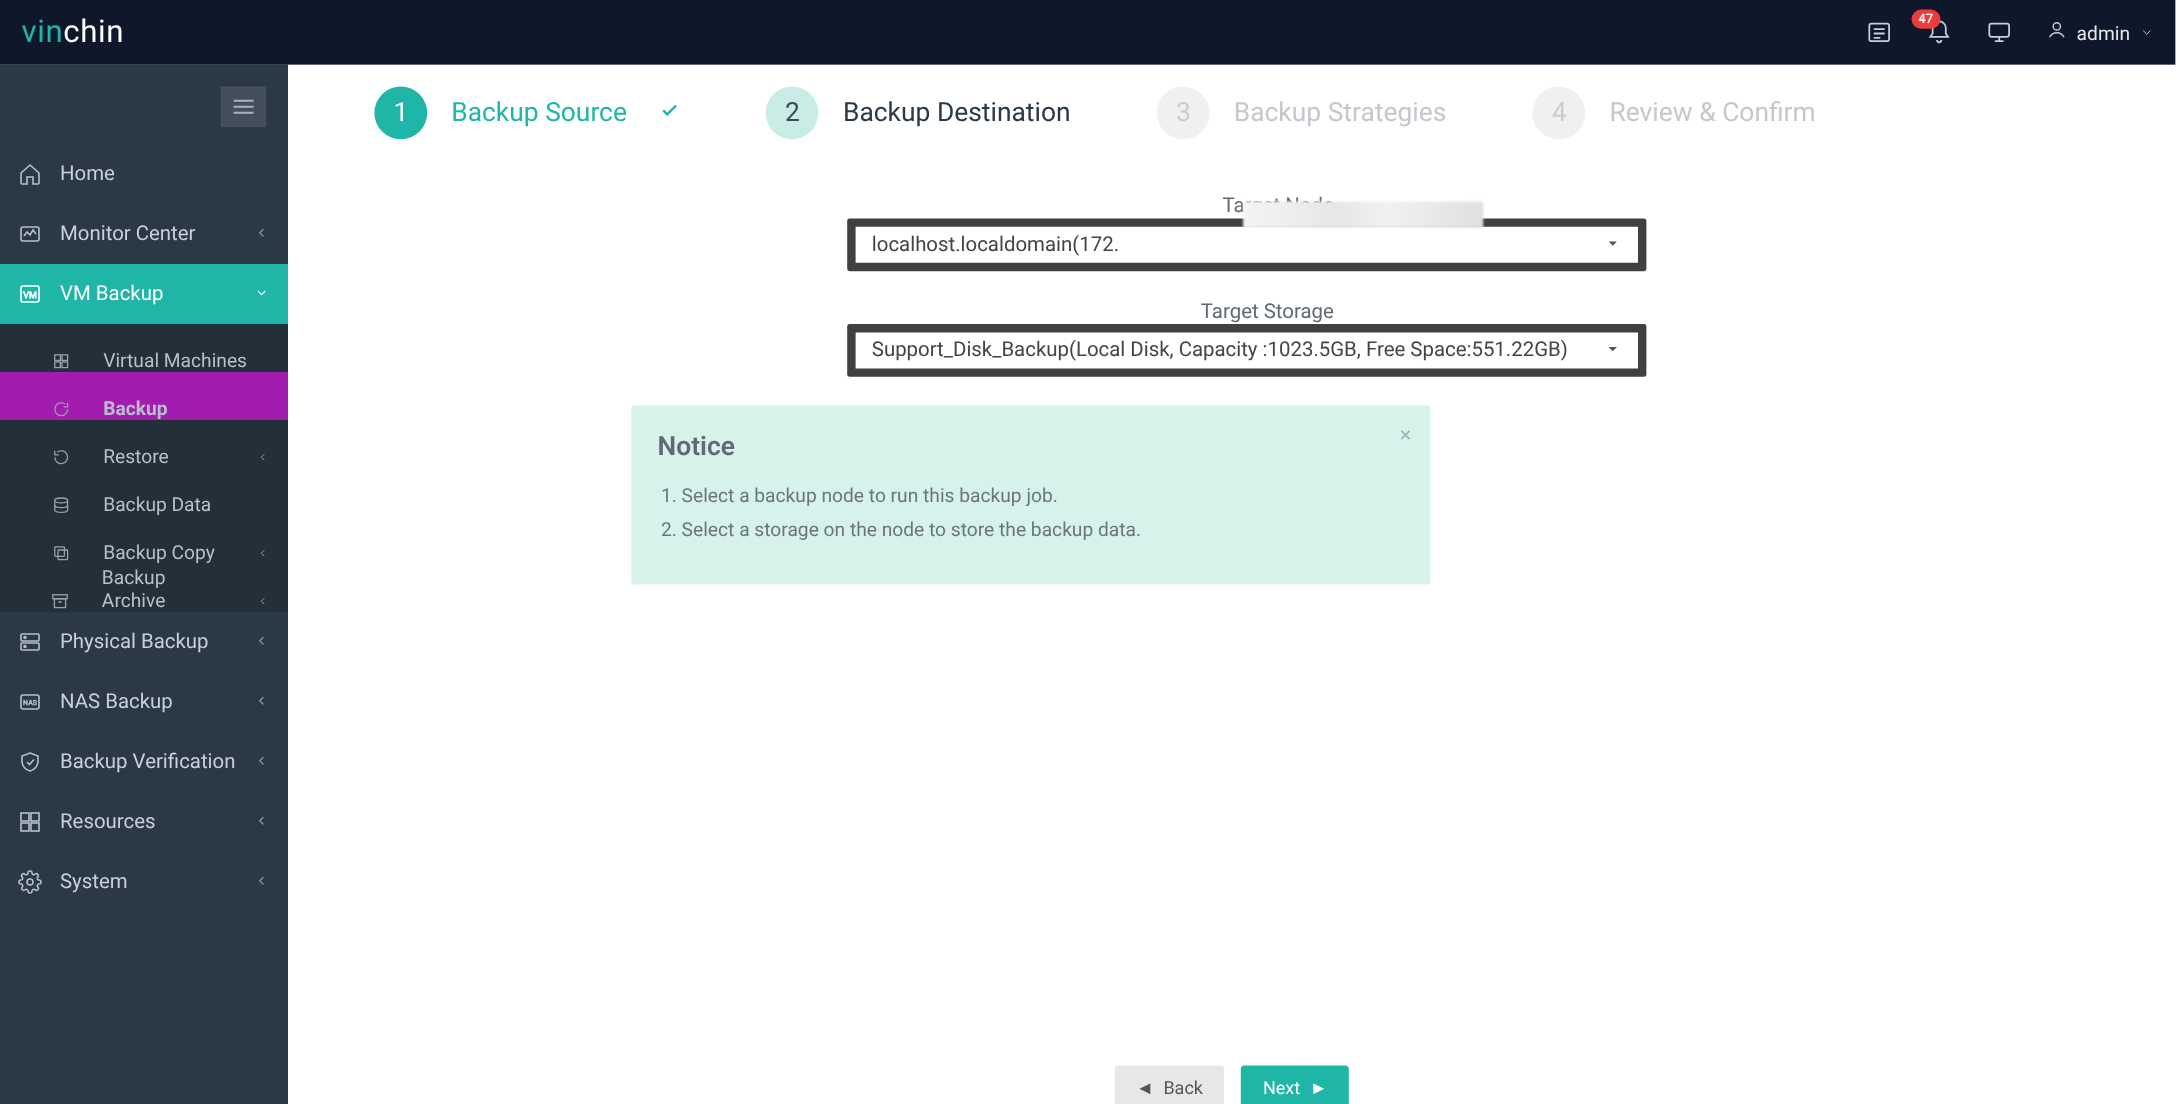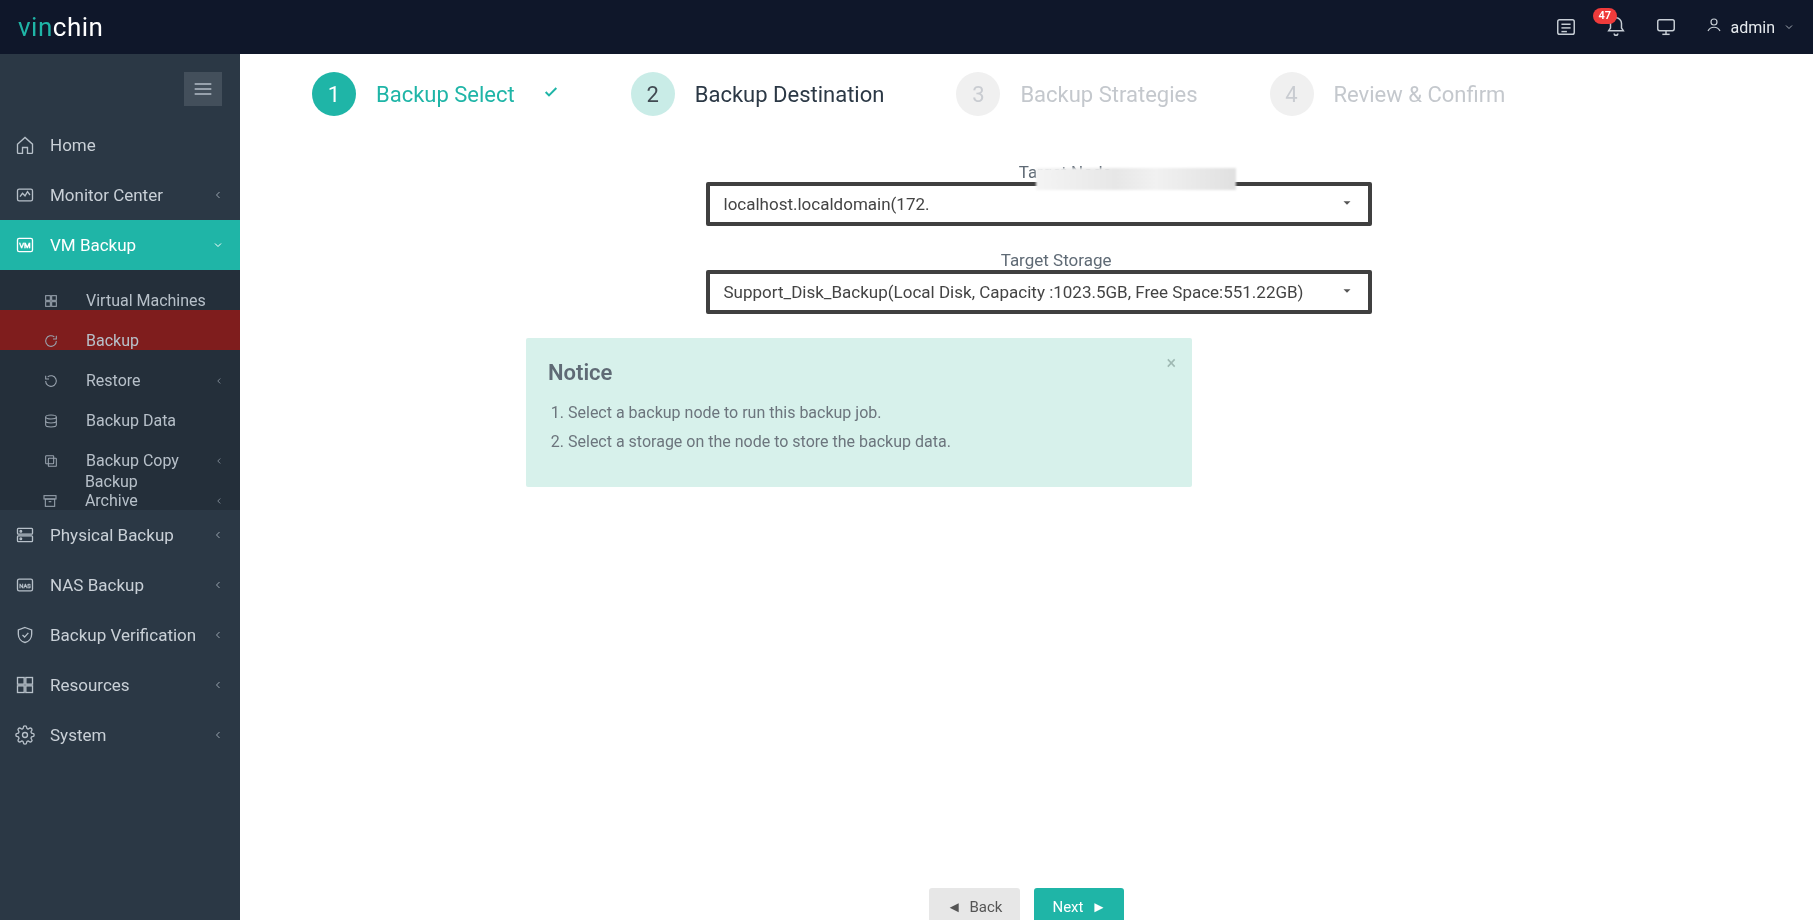--- a/index.html
+++ b/index.html
@@ -27,21 +27,21 @@
 .nav-item .icon { width: 22px; height: 22px; display: inline-flex; align-items: center; justify-content: center; }
 .nav-item .icon svg { width: 20px; height: 20px; fill: none; stroke: #b7c0c9; stroke-width: 1.6; }
 .nav-item .chev { margin-left: auto; }
 .nav-item .chev svg { width: 12px; height: 12px; stroke: #9aa5b0; fill: none; stroke-width: 2; }
 .nav-item.active { background: #1fb5a7; color: #fff; }
 .nav-item.active .icon svg { stroke: #fff; }
 .nav-item.active .chev svg { stroke: #fff; }
 .nav-item.active::after { content:""; position:absolute; right:-10px; top:50%; transform:translateY(-50%); border-top:10px solid transparent; border-bottom:10px solid transparent; border-right:10px solid #fff; }
 .subnav { list-style: none; background: #242f3a; }
 .subnav-item { height: 40px; display: flex; align-items: flex-end; padding: 0 16px 0 42px; font-size: 16px; color: #b7c0c9; cursor: pointer; gap: 26px; }
-.subnav-item.active { background: #7f1d1d; }
+.subnav-item.active { background: #a21caf; font-weight: bold; }
 .subnav-item .icon { width: 18px; height: 18px; display:inline-flex; align-items:center; justify-content:center; }
 .subnav-item .icon svg { width: 16px; height: 16px; fill:none; stroke:#99a3ae; stroke-width:1.6; }
 .subnav-item .chev { margin-left: auto; }
 .subnav-item .chev svg { width:10px; height:10px; stroke:#8b96a1; fill:none; stroke-width:2; }
 
 .main { flex: 1; background: #fff; padding: 18px 48px 0 72px; position: relative; overflow: hidden; }
 .steps { display: flex; align-items: center; gap: 72px; margin-bottom: 46px; padding-left: 0; }
 .step { display: flex; align-items: center; gap: 20px; }
 .step-num { width: 44px; height: 44px; border-radius: 50%; display:flex; align-items:center; justify-content:center; font-size: 22px; }
 .step-label { font-size: 22px; white-space: nowrap; }
@@ -49,21 +49,21 @@
 .step.done .step-label { color:#1fb5a7; }
 .step.done .check { color:#1fb5a7; margin-left: 8px; }
 .step.done .check svg { width:16px; height:16px; fill:none; stroke:#1fb5a7; stroke-width:3; }
 .step.current .step-num { background:#c9ece7; color:#414a52; }
 .step.current .step-label { color:#2b3845; }
 .step.future .step-num { background:#f0f0f0; color:#c9ccd1; }
 .step.future .step-label { color:#c4c8cd; }
 
 .form-row { display:flex; align-items:center; margin-bottom: 24px; flex-direction: column; }
 .form-label { width: 214px; text-align: right; padding-right: 34px; color:#5f6a75; font-size: 17px; }
-.form-control { width: 666px; height: 44px; border: 4px solid #404040; border-radius: 2px; background:#fff; display:flex; align-items:center; padding:0 14px; cursor:pointer; justify-content:space-between; }
+.form-control { width: 666px; height: 44px; border: 7px solid #404040; border-radius: 2px; background:#fff; display:flex; align-items:center; padding:0 14px; cursor:pointer; justify-content:space-between; }
 .form-control-text { font-size: 17px; color:#444; white-space:nowrap; overflow:hidden; text-overflow:ellipsis; }
 .select-caret svg { width:14px; height:14px; fill:#555; }
 
 .notice { margin-left: 214px; width: 666px; background:#d7f1eb; border-radius:2px; padding: 22px 22px 30px; position:relative; }
 .notice-title { color:#5f6a75; font-size: 22px; font-weight:600; margin-bottom:14px; }
 .notice ol { list-style: decimal; padding-left: 20px; color:#6c757d; font-size:16px; line-height:1.8; }
 .notice-close { position:absolute; top:14px; right:16px; color:#9fb9b3; cursor:pointer; font-size:18px; }
 
 .footer-btns { position:absolute; bottom:-6px; left:0; right:0; display:flex; justify-content:center; gap:14px; }
 .btn { height:38px; border-radius:3px; padding:0 18px; display:flex; align-items:center; gap:8px; font-size:15px; cursor:pointer; }
@@ -296,21 +296,21 @@
               <polyline points="15 6 9 12 15 18"></polyline>
             </svg></span>
       </li>
     </ul>
   </aside>
 
   <main class="main">
     <div class="steps">
       <div class="step done">
         <span class="step-num">1</span>
-        <span class="step-label">Backup Select</span>
+        <span class="step-label">Backup Source</span>
         <span class="check"><svg viewBox="0 0 24 24">
               <polyline points="4 12 9 17 20 6"></polyline>
             </svg></span>
       </div>
       <div class="step current">
         <span class="step-num">2</span>
         <span class="step-label">Backup Destination</span>
       </div>
       <div class="step future">
         <span class="step-num">3</span>

